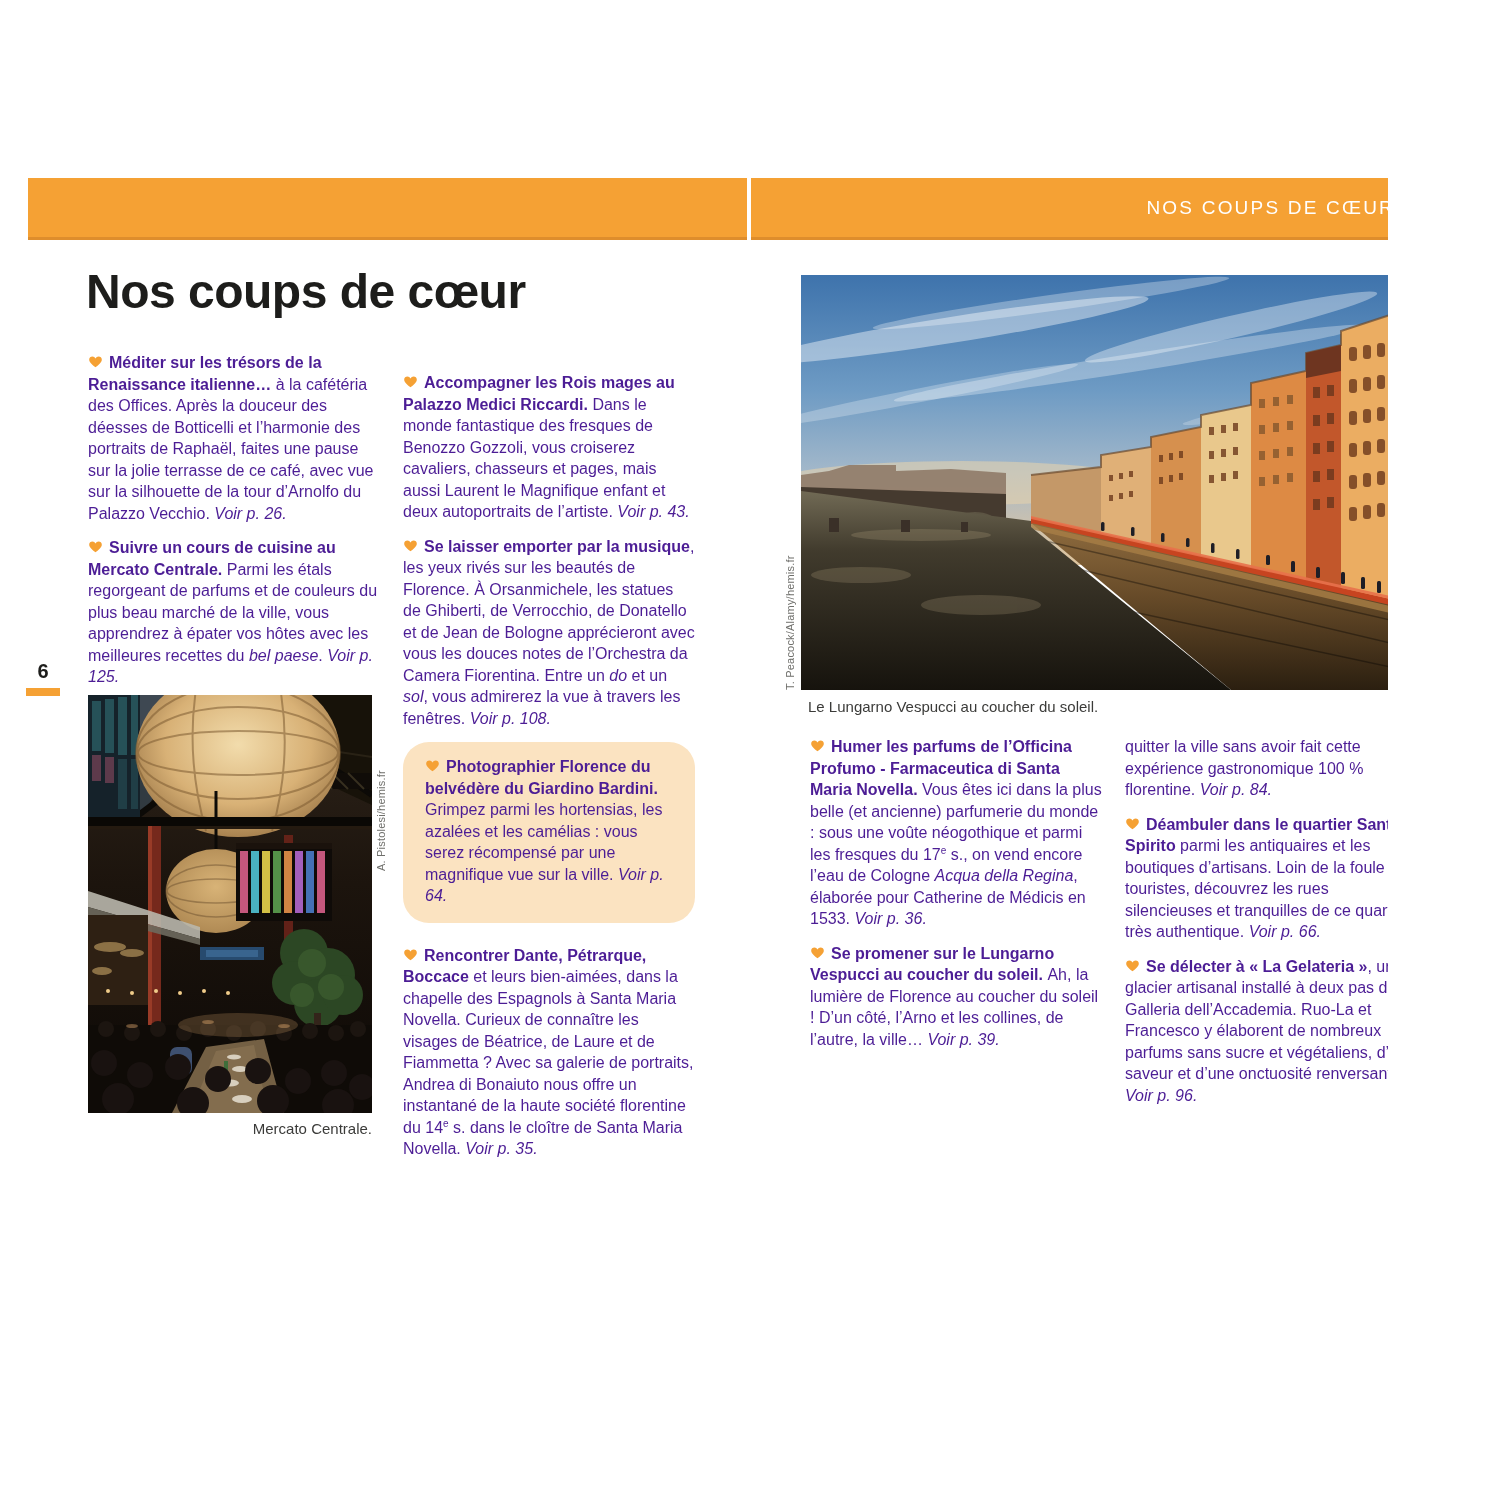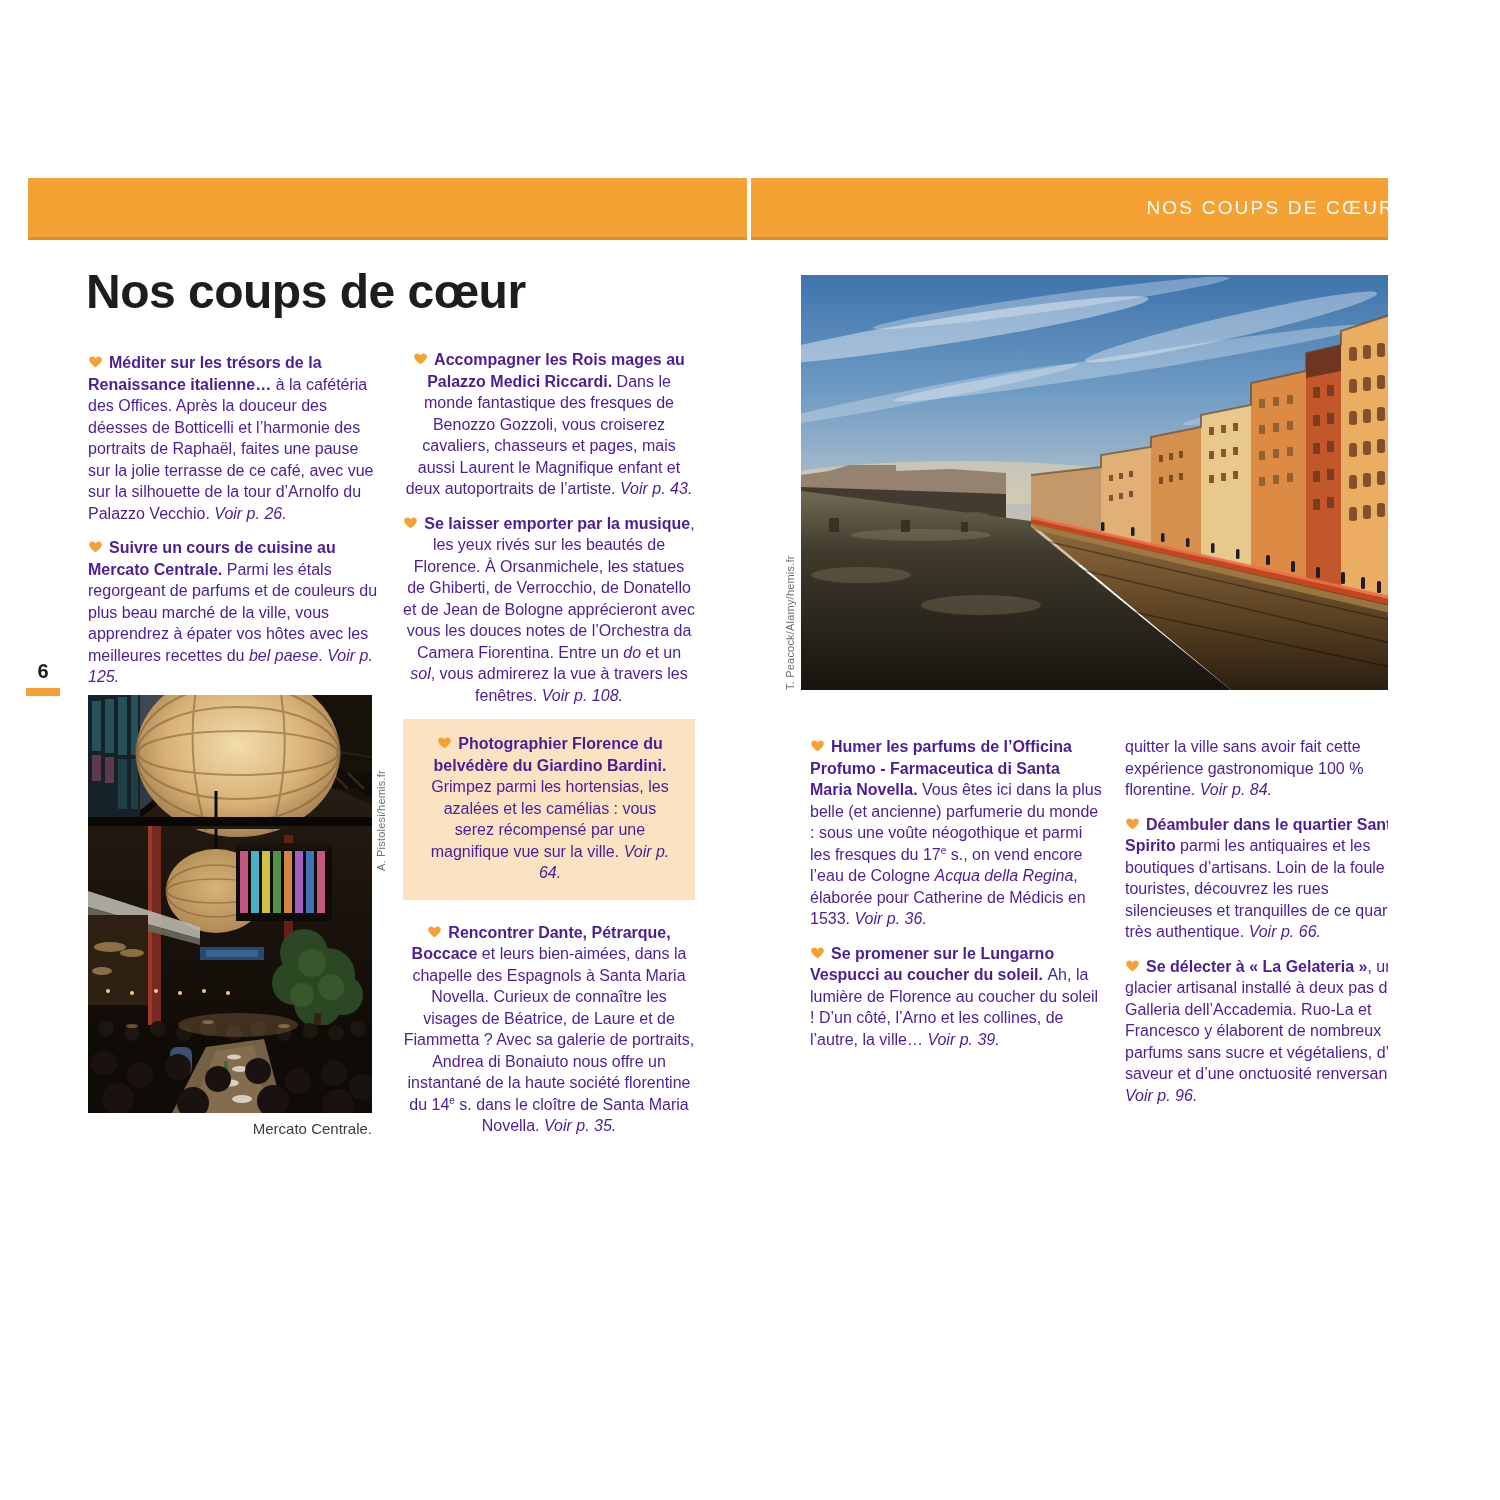--- a/index.html
+++ b/index.html
@@ -9,30 +9,30 @@
   .band{position:absolute;top:178px;height:62px;background:#F5A134;border-bottom:3px solid #DE8D2C;box-sizing:border-box;}
   .band-left{left:28px;width:719px;}
   .band-right{left:751px;width:719px;display:flex;align-items:center;justify-content:flex-end;padding-right:20px;gap:13px;}
   .band-label{color:#ffffff;font-size:19px;letter-spacing:2.2px;font-weight:normal;}
   .hs-icon svg{display:block;width:42px;height:34px;}
   
   .page-title{position:absolute;left:86px;top:264px;font-size:48px;font-weight:bold;letter-spacing:-0.5px;color:#1D1D1B;}
   
   .col{position:absolute;width:292px;}
   #lp-col1{left:88px;top:352px;}
-  #lp-col2{left:403px;top:349px;text-align:center;}
+  #lp-col2{left:403px;top:372px;}
   #rp-col1{left:810px;top:736px;width:294px;}
   #rp-col2{left:1125px;top:736px;width:294px;}
   .para{margin:0 0 13px 0;font-size:16px;line-height:21.5px;color:#4c1d95;}
   .seg-bold{font-weight:bold;}
   .seg-italic{font-style:italic;}
   sup.seg-sup{font-size:10px;line-height:0;}
   .heart{display:inline-block;width:15px;height:12px;margin-right:6px;}
   .heart svg{width:15px;height:12px;fill:#F5A134;display:inline-block;vertical-align:baseline;}
-  .hl-box{background:#FBE3C1;padding:14px 20px 16px 22px;margin:8px 0 22px 0;}
+  .hl-box{background:#FBE3C1;padding:14px 20px 16px 22px;margin:8px 0 22px 0;border-radius:26px;}
   .hl-box .para{margin:0;}
   
   .photo{position:absolute;overflow:hidden;}
   #photo-right{left:801px;top:275px;width:589px;height:415px;}
   #photo-left{left:88px;top:695px;width:284px;height:418px;}
   .photo-svg{display:block;width:100%;height:100%;}
   
   .caption{position:absolute;font-size:15px;color:#3B3B39;}
   #caption-right{left:808px;top:698px;width:580px;}
   #caption-left{left:88px;top:1120px;width:284px;text-align:right;}
@@ -418,20 +418,21 @@
           <ellipse cx="180" cy="330" rx="60" ry="10"></ellipse>
       </g>
       <g fill="#3A3028">
         <rect x="28" y="243" width="10" height="14"></rect>
           <rect x="100" y="245" width="9" height="12"></rect>
           <rect x="160" y="247" width="7" height="10"></rect>
       </g>
     </svg>
   </div>
   <div class="credit" id="credit-right">T. Peacock/Alamy/hemis.fr</div>
+  <div class="caption" id="caption-right">Le Lungarno Vespucci au coucher du soleil.</div>
 
   <div class="col" id="rp-col1">
     <p class="para"><span class="heart"><svg viewBox="0 0 17 15">
             <path d="M8.5 14.2 C5.3 11.3 0.6 8.3 0.6 4.6 C0.6 2.1 2.5 0.6 4.6 0.6 C6.3 0.6 7.7 1.6 8.5 3.1 C9.3 1.6 10.7 0.6 12.4 0.6 C14.5 0.6 16.4 2.1 16.4 4.6 C16.4 8.3 11.7 11.3 8.5 14.2 Z"></path>
           </svg></span><span><span class="seg-bold">Humer les parfums de l’Officina Profumo - Farmaceutica di Santa Maria Novella. </span><span class="seg-normal">Vous êtes ici dans la plus belle (et ancienne) parfumerie du monde : sous une voûte néogothique et parmi les fresques du 17</span><sup class="seg-sup">e</sup><span class="seg-normal"> s., on vend encore l’eau de Cologne </span><span class="seg-italic">Acqua della Regina</span><span class="seg-normal">, élaborée pour Catherine de Médicis en 1533. </span><span class="seg-italic">Voir p. 36.</span></span></p>
     <p class="para"><span class="heart"><svg viewBox="0 0 17 15">
             <path d="M8.5 14.2 C5.3 11.3 0.6 8.3 0.6 4.6 C0.6 2.1 2.5 0.6 4.6 0.6 C6.3 0.6 7.7 1.6 8.5 3.1 C9.3 1.6 10.7 0.6 12.4 0.6 C14.5 0.6 16.4 2.1 16.4 4.6 C16.4 8.3 11.7 11.3 8.5 14.2 Z"></path>
           </svg></span><span><span class="seg-bold">Se promener sur le Lungarno Vespucci au coucher du soleil. </span><span class="seg-normal">Ah, la lumière de Florence au coucher du soleil ! D’un côté, l’Arno et les collines, de l’autre, la ville… </span><span class="seg-italic">Voir p. 39.</span></span></p>
   </div>
 

